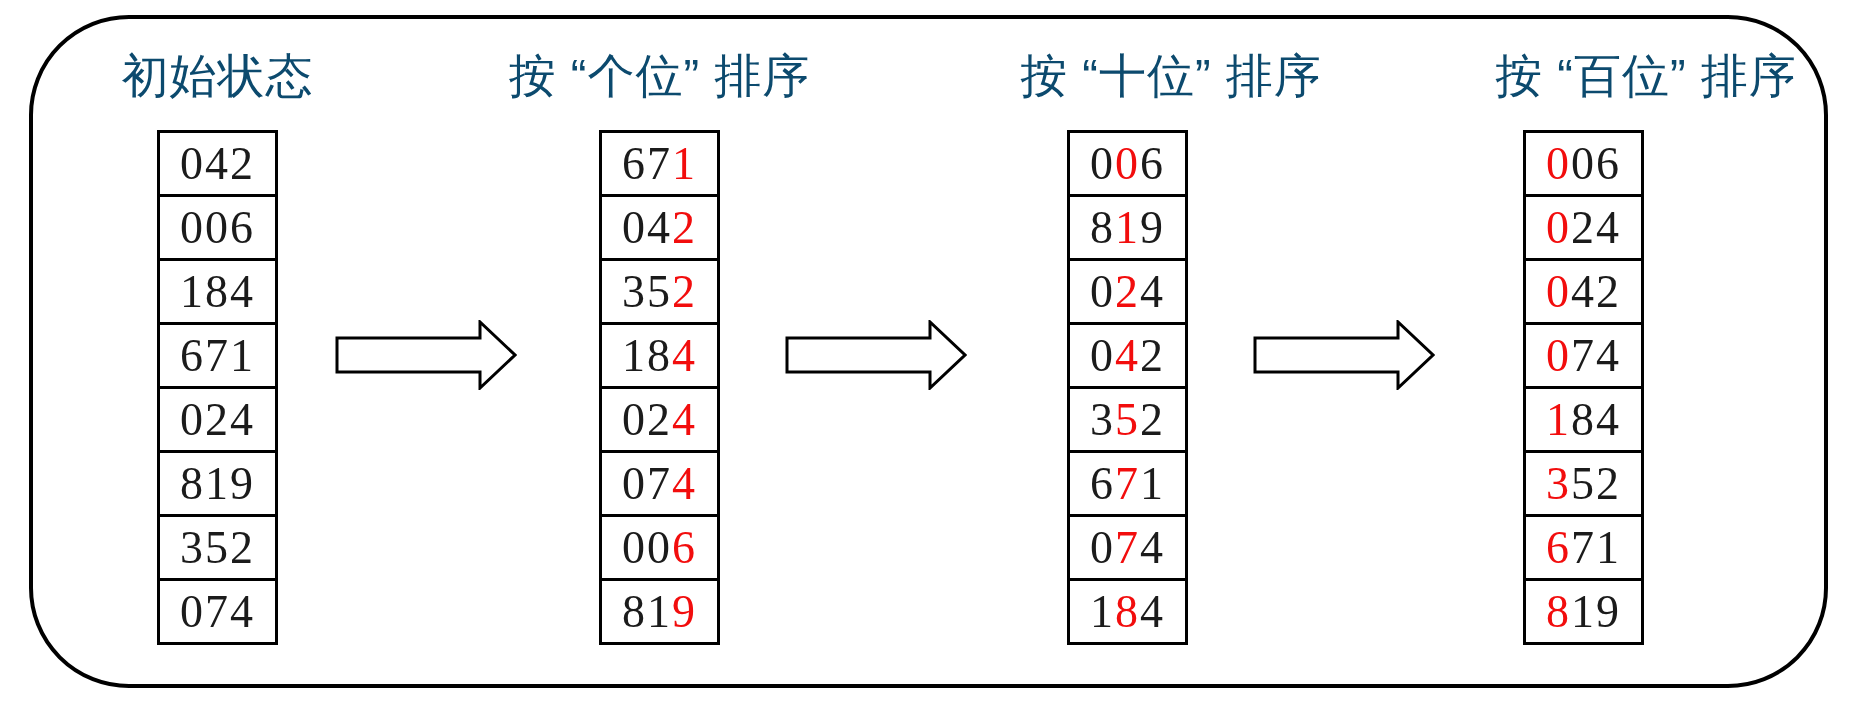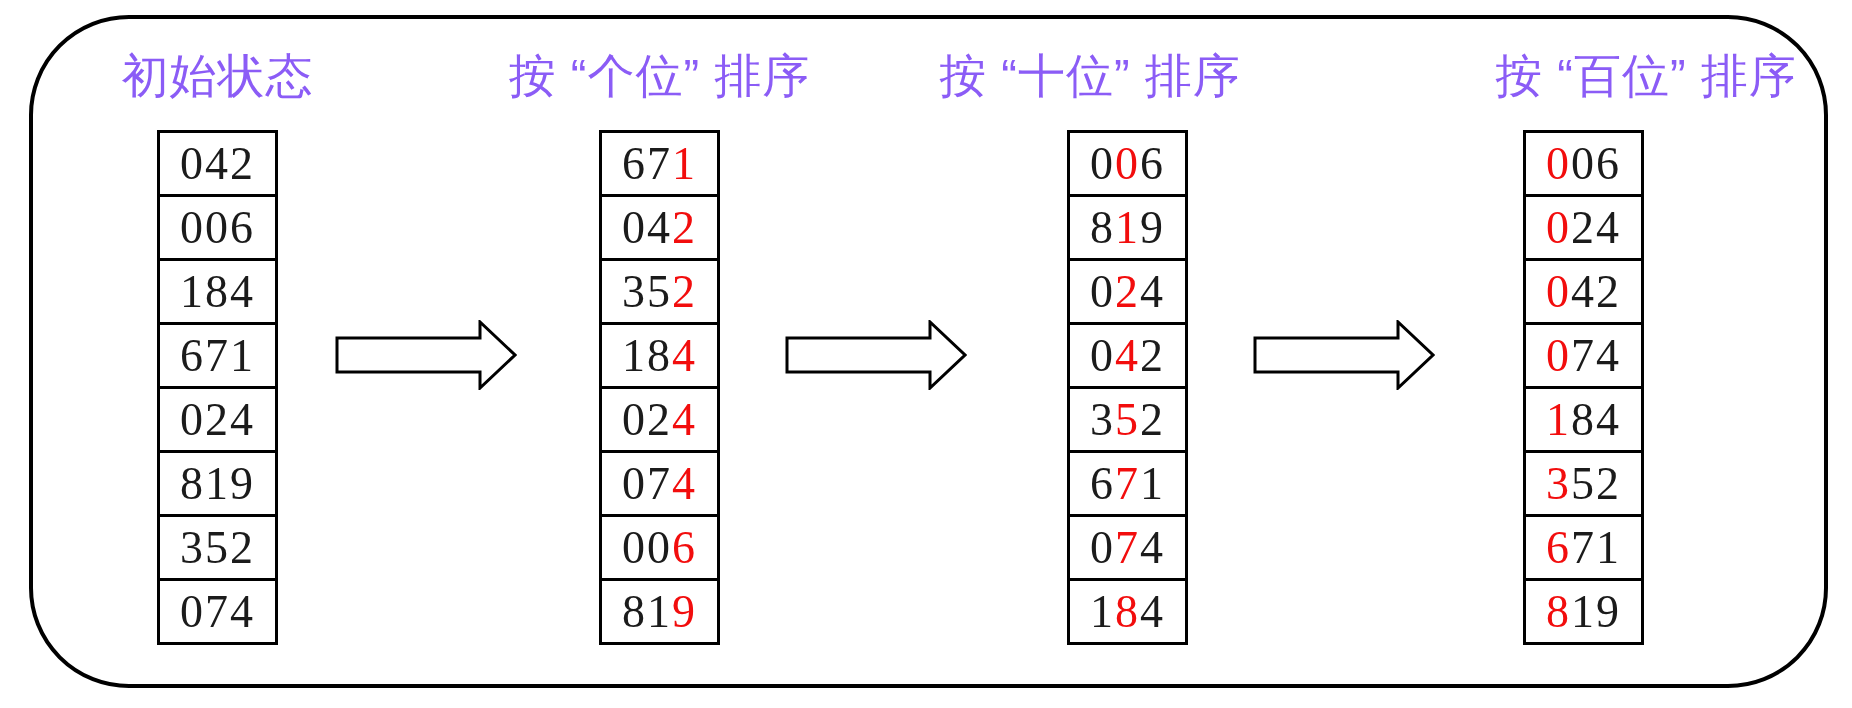--- a/index.html
+++ b/index.html
@@ -24,21 +24,21 @@
   }
   .col-title {
     position: absolute;
     top: 48px;
     transform: translateX(-50%);
     white-space: nowrap;
     font-family: "Liberation Sans", sans-serif;
     font-size: 47px;
     font-weight: 400;
     letter-spacing: 1px;
-    color: #8b5cf6;
+    color: #0c4a6e;
     line-height: 1.2;
   }
   .box-stack {
     position: absolute;
     top: 130px;
     width: 121px;
   }
   .value-box {
     box-sizing: border-box;
     width: 121px;
@@ -148,21 +148,21 @@
           <span class="digit">0</span>
           <span class="digit">0</span>
           <span class="digit hl">6</span>
         </div>
         <div class="value-box">
           <span class="digit">8</span>
           <span class="digit">1</span>
           <span class="digit hl">9</span>
         </div>
       </div>
-      <div class="col-title" style="left: 1090px;">按 “十位” 排序</div>
+      <div class="col-title" style="left: 1171px;">按 “十位” 排序</div>
       <div class="box-stack" style="left: 1067px;">
         <div class="value-box">
           <span class="digit">0</span>
           <span class="digit hl">0</span>
           <span class="digit">6</span>
         </div>
         <div class="value-box">
           <span class="digit">8</span>
           <span class="digit hl">1</span>
           <span class="digit">9</span>

